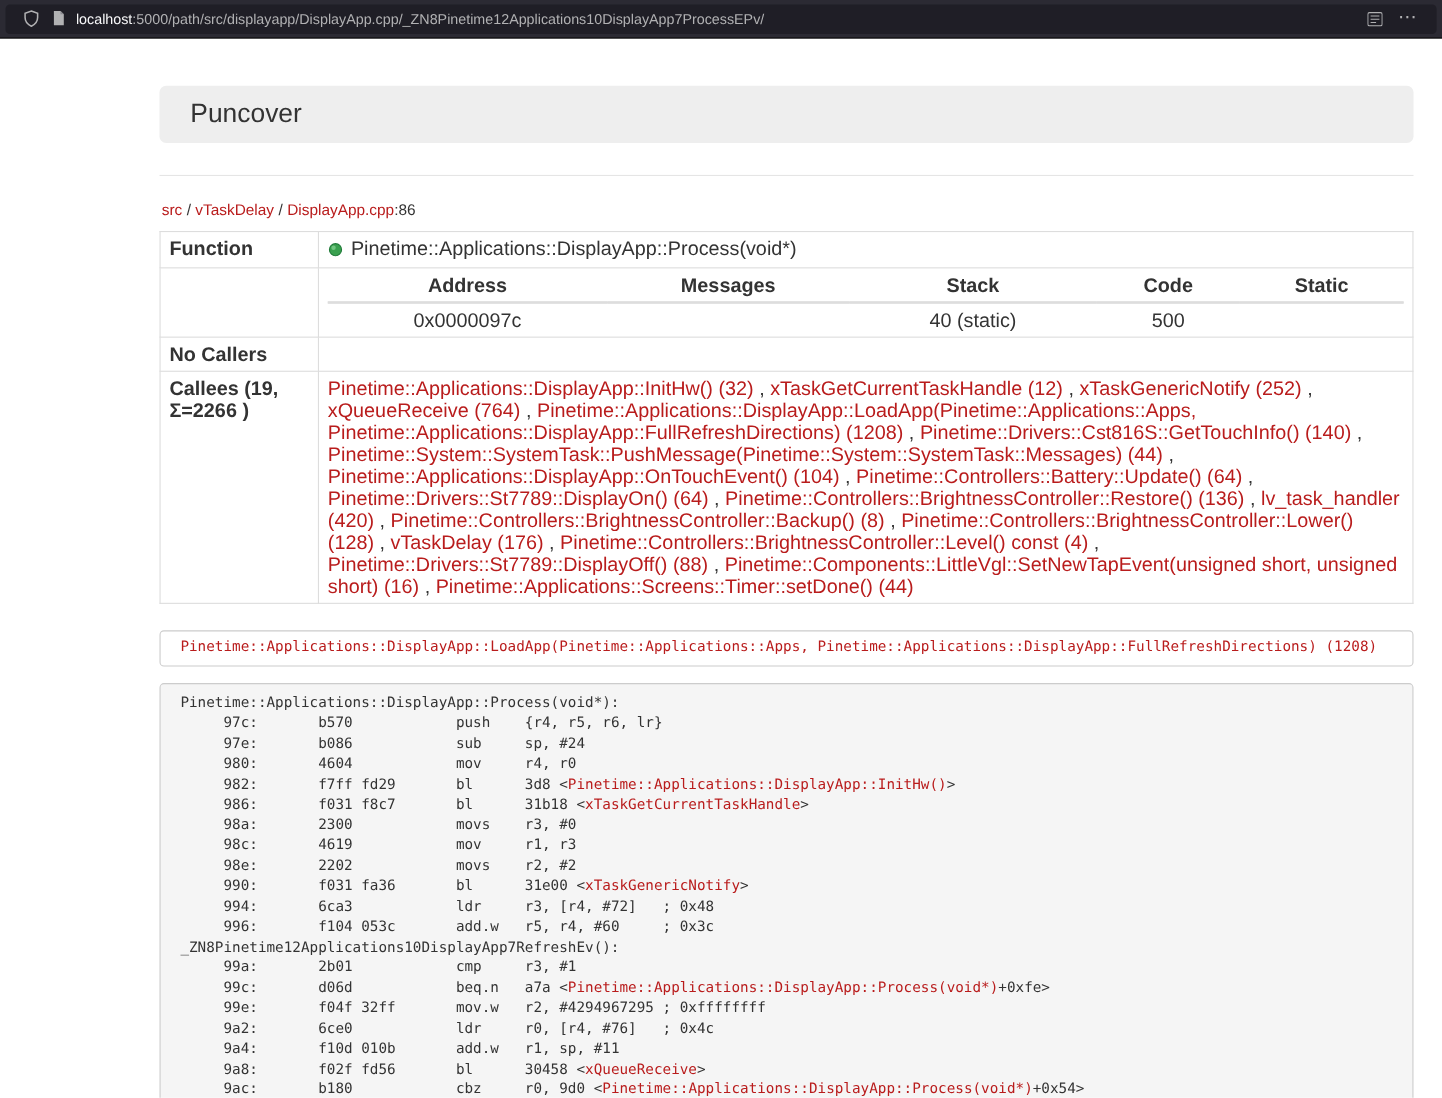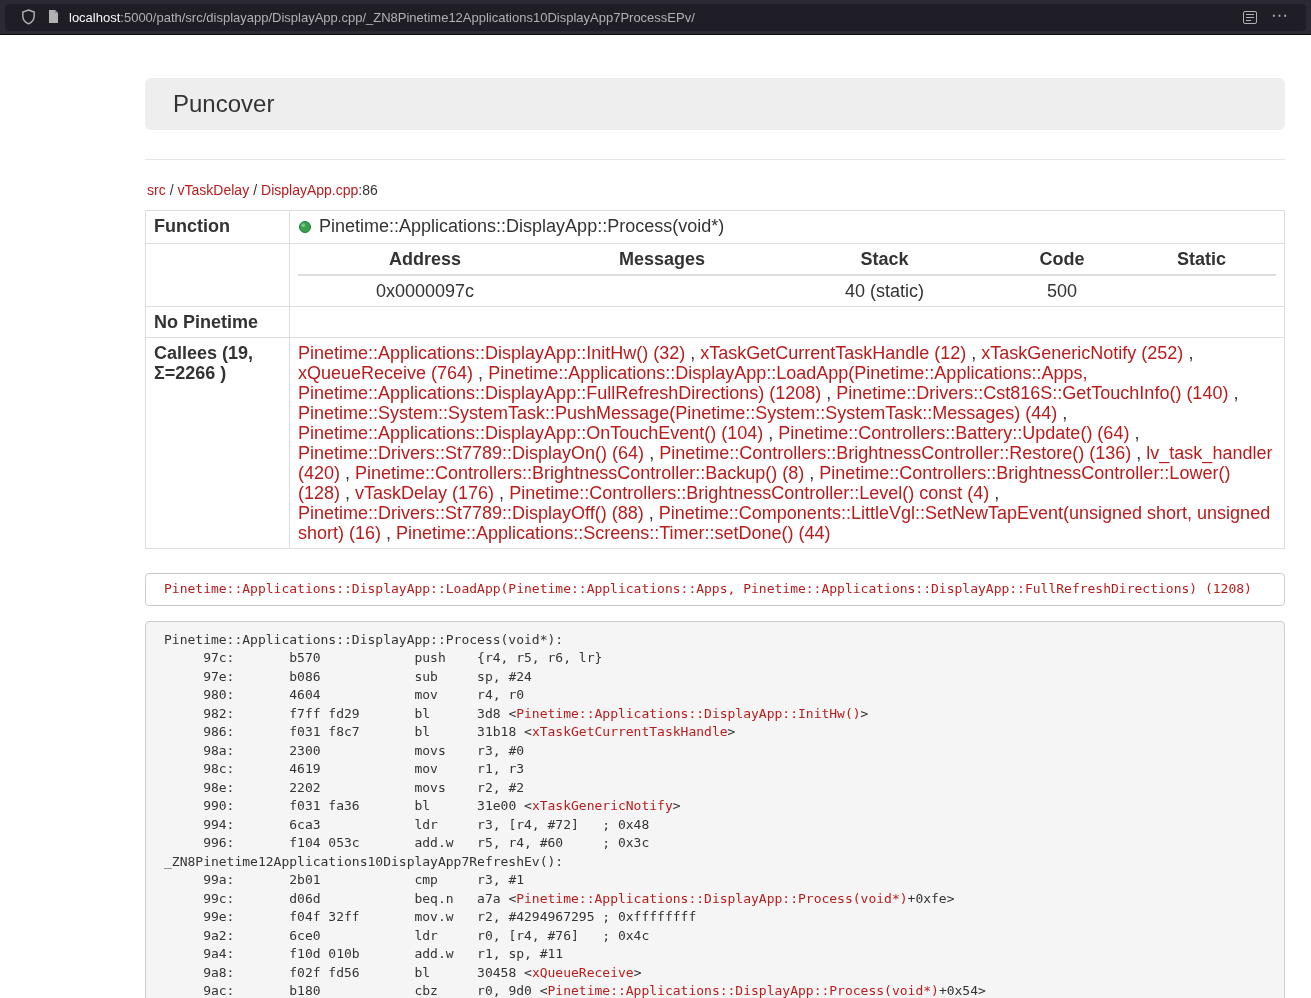--- a/index.html
+++ b/index.html
@@ -185,21 +185,21 @@
                 <td></td>
                 <td>40 (static)</td>
                 <td>500</td>
                 <td></td>
               </tr>
             </tbody>
           </table>
         </td>
       </tr>
       <tr>
-        <th class="lbl">No Pinetime</th>
+        <th class="lbl">No Callers</th>
         <td></td>
       </tr>
       <tr>
         <th class="lbl">Callees (19, Σ=2266 )</th>
         <td><a href="#" class="lnk">Pinetime::Applications::DisplayApp::InitHw() (32)</a> , <a href="#" class="lnk">xTaskGetCurrentTaskHandle (12)</a> , <a href="#" class="lnk">xTaskGenericNotify (252)</a> , <a href="#" class="lnk">xQueueReceive (764)</a> , <a href="#" class="lnk">Pinetime::Applications::DisplayApp::LoadApp(Pinetime::Applications::Apps, Pinetime::Applications::DisplayApp::FullRefreshDirections) (1208)</a> , <a href="#" class="lnk">Pinetime::Drivers::Cst816S::GetTouchInfo() (140)</a> , <a href="#" class="lnk">Pinetime::System::SystemTask::PushMessage(Pinetime::System::SystemTask::Messages) (44)</a> , <a href="#" class="lnk">Pinetime::Applications::DisplayApp::OnTouchEvent() (104)</a> , <a href="#" class="lnk">Pinetime::Controllers::Battery::Update() (64)</a> , <a href="#" class="lnk">Pinetime::Drivers::St7789::DisplayOn() (64)</a> , <a href="#" class="lnk">Pinetime::Controllers::BrightnessController::Restore() (136)</a> , <a href="#" class="lnk">lv_task_handler (420)</a> , <a href="#" class="lnk">Pinetime::Controllers::BrightnessController::Backup() (8)</a> , <a href="#" class="lnk">Pinetime::Controllers::BrightnessController::Lower() (128)</a> , <a href="#" class="lnk">vTaskDelay (176)</a> , <a href="#" class="lnk">Pinetime::Controllers::BrightnessController::Level() const (4)</a> , <a href="#" class="lnk">Pinetime::Drivers::St7789::DisplayOff() (88)</a> , <a href="#" class="lnk">Pinetime::Components::LittleVgl::SetNewTapEvent(unsigned short, unsigned short) (16)</a> , <a href="#" class="lnk">Pinetime::Applications::Screens::Timer::setDone() (44)</a></td>
       </tr>
     </tbody>
   </table>
 
   <pre class="symbol-box"><a href="#" class="lnk">Pinetime::Applications::DisplayApp::LoadApp(Pinetime::Applications::Apps, Pinetime::Applications::DisplayApp::FullRefreshDirections) (1208)</a></pre>

